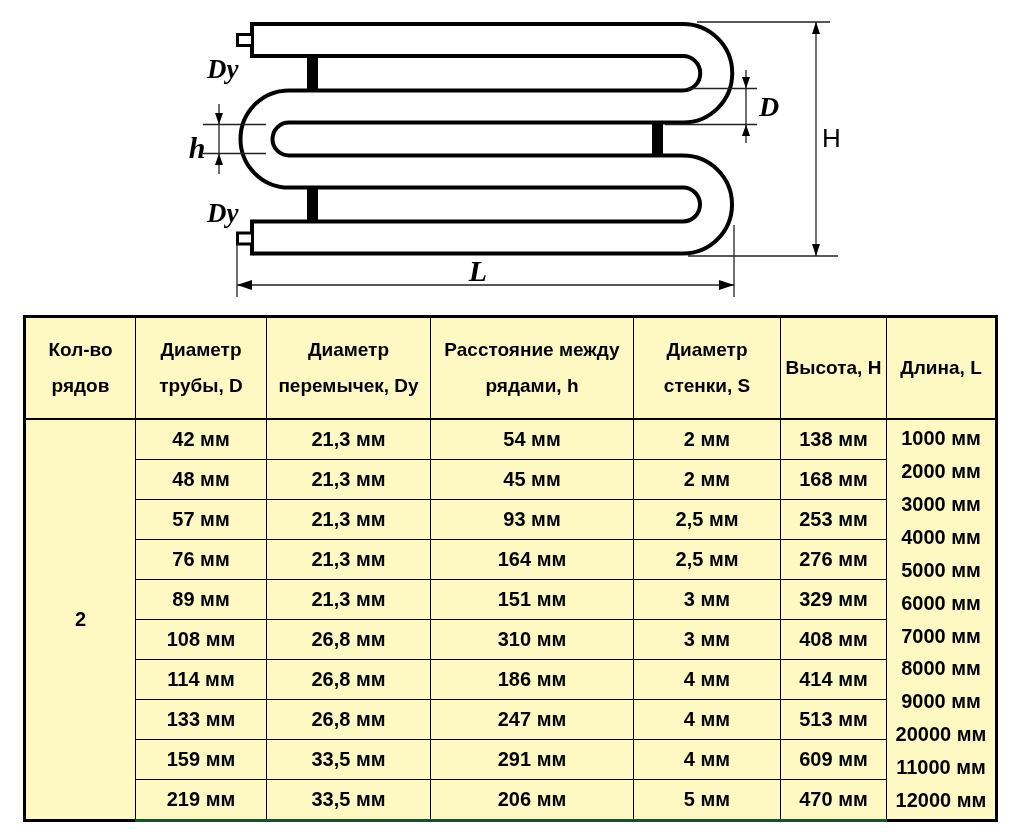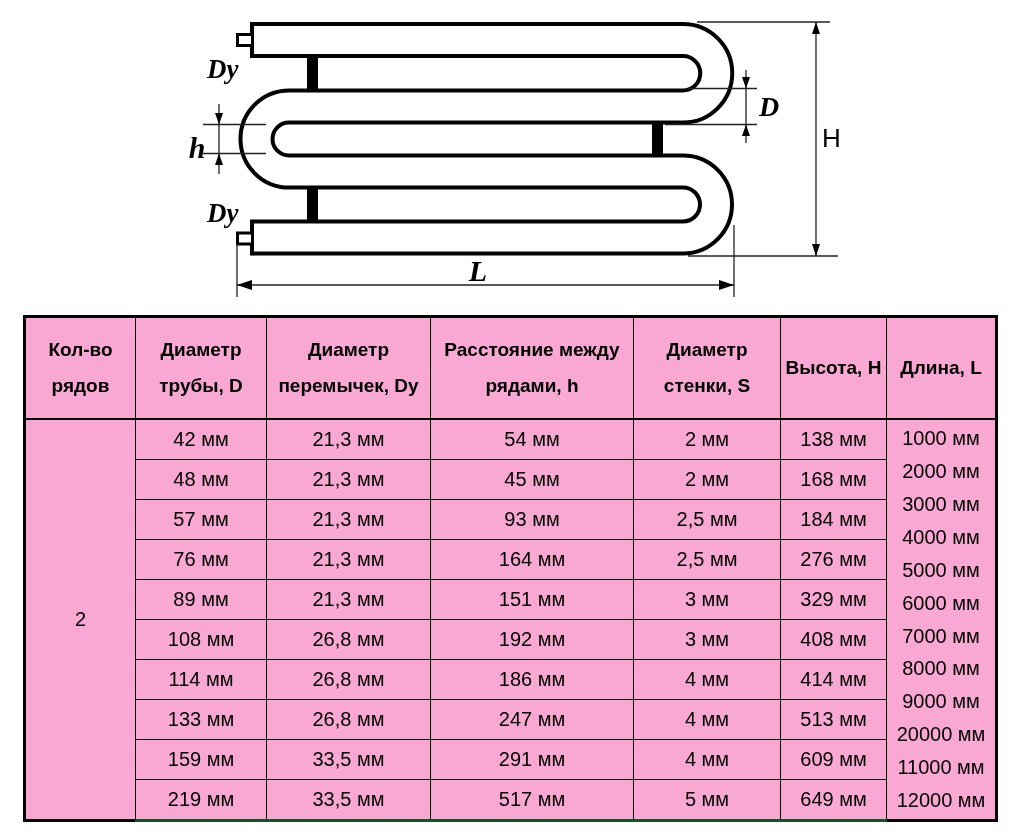--- a/index.html
+++ b/index.html
@@ -1,27 +1,27 @@
 <!DOCTYPE html>
 <html><head>
 <meta charset="utf-8">
 <style>
   html,body{margin:0;padding:0;background:#fff;}
   .page{position:relative;width:1012px;height:837px;background:#fff;overflow:hidden;
         font-family:"Liberation Sans","DejaVu Sans",sans-serif;color:#000;}
   .diagram-wrap{position:absolute;left:0;top:0;width:1012px;height:315px;}
   
   table.spec{position:absolute;left:23px;top:315px;width:972px;border-collapse:collapse;
-             table-layout:fixed;background:#f9a8d4;}
+             table-layout:fixed;background:#fef9c3;}
   table.spec td,table.spec th{border:1.5px solid #000;padding:0;text-align:center;
              vertical-align:middle;font-weight:normal;color:#000;}
   table.spec{border:3px solid #000;}
   table.spec th{font-weight:bold;font-size:19px;height:100px;border-bottom:2.5px solid #000;}
   table.spec th .hl{display:block;line-height:36px;}
-  table.spec td{font-size:20px;height:39px;}
+  table.spec td{font-size:20px;height:39px;font-weight:bold;}
   td.rowcount{font-size:21px;}
   td.lengths-cell{vertical-align:middle;}
   td.lengths-cell .len-line{display:block;line-height:32.9px;font-size:20px;}
   
   table.spec tr:last-child td{border-bottom:3px solid #14532d;}
 </style>
 </head>
 <body>
 
 <div class="page">
@@ -150,40 +150,40 @@
         <td>21,3 мм</td>
         <td>45 мм</td>
         <td>2 мм</td>
         <td>168 мм</td>
       </tr>
       <tr>
         <td>57 мм</td>
         <td>21,3 мм</td>
         <td>93 мм</td>
         <td>2,5 мм</td>
-        <td>184 мм</td>
+        <td>253 мм</td>
       </tr>
       <tr>
         <td>76 мм</td>
         <td>21,3 мм</td>
         <td>164 мм</td>
         <td>2,5 мм</td>
         <td>276 мм</td>
       </tr>
       <tr>
         <td>89 мм</td>
         <td>21,3 мм</td>
         <td>151 мм</td>
         <td>3 мм</td>
         <td>329 мм</td>
       </tr>
       <tr>
         <td>108 мм</td>
         <td>26,8 мм</td>
-        <td>192 мм</td>
+        <td>310 мм</td>
         <td>3 мм</td>
         <td>408 мм</td>
       </tr>
       <tr>
         <td>114 мм</td>
         <td>26,8 мм</td>
         <td>186 мм</td>
         <td>4 мм</td>
         <td>414 мм</td>
       </tr>
@@ -197,19 +197,19 @@
       <tr>
         <td>159 мм</td>
         <td>33,5 мм</td>
         <td>291 мм</td>
         <td>4 мм</td>
         <td>609 мм</td>
       </tr>
       <tr>
         <td>219 мм</td>
         <td>33,5 мм</td>
-        <td>517 мм</td>
+        <td>206 мм</td>
         <td>5 мм</td>
-        <td>649 мм</td>
+        <td>470 мм</td>
       </tr>
     </tbody>
   </table>
 </div>
 
 </body></html>

